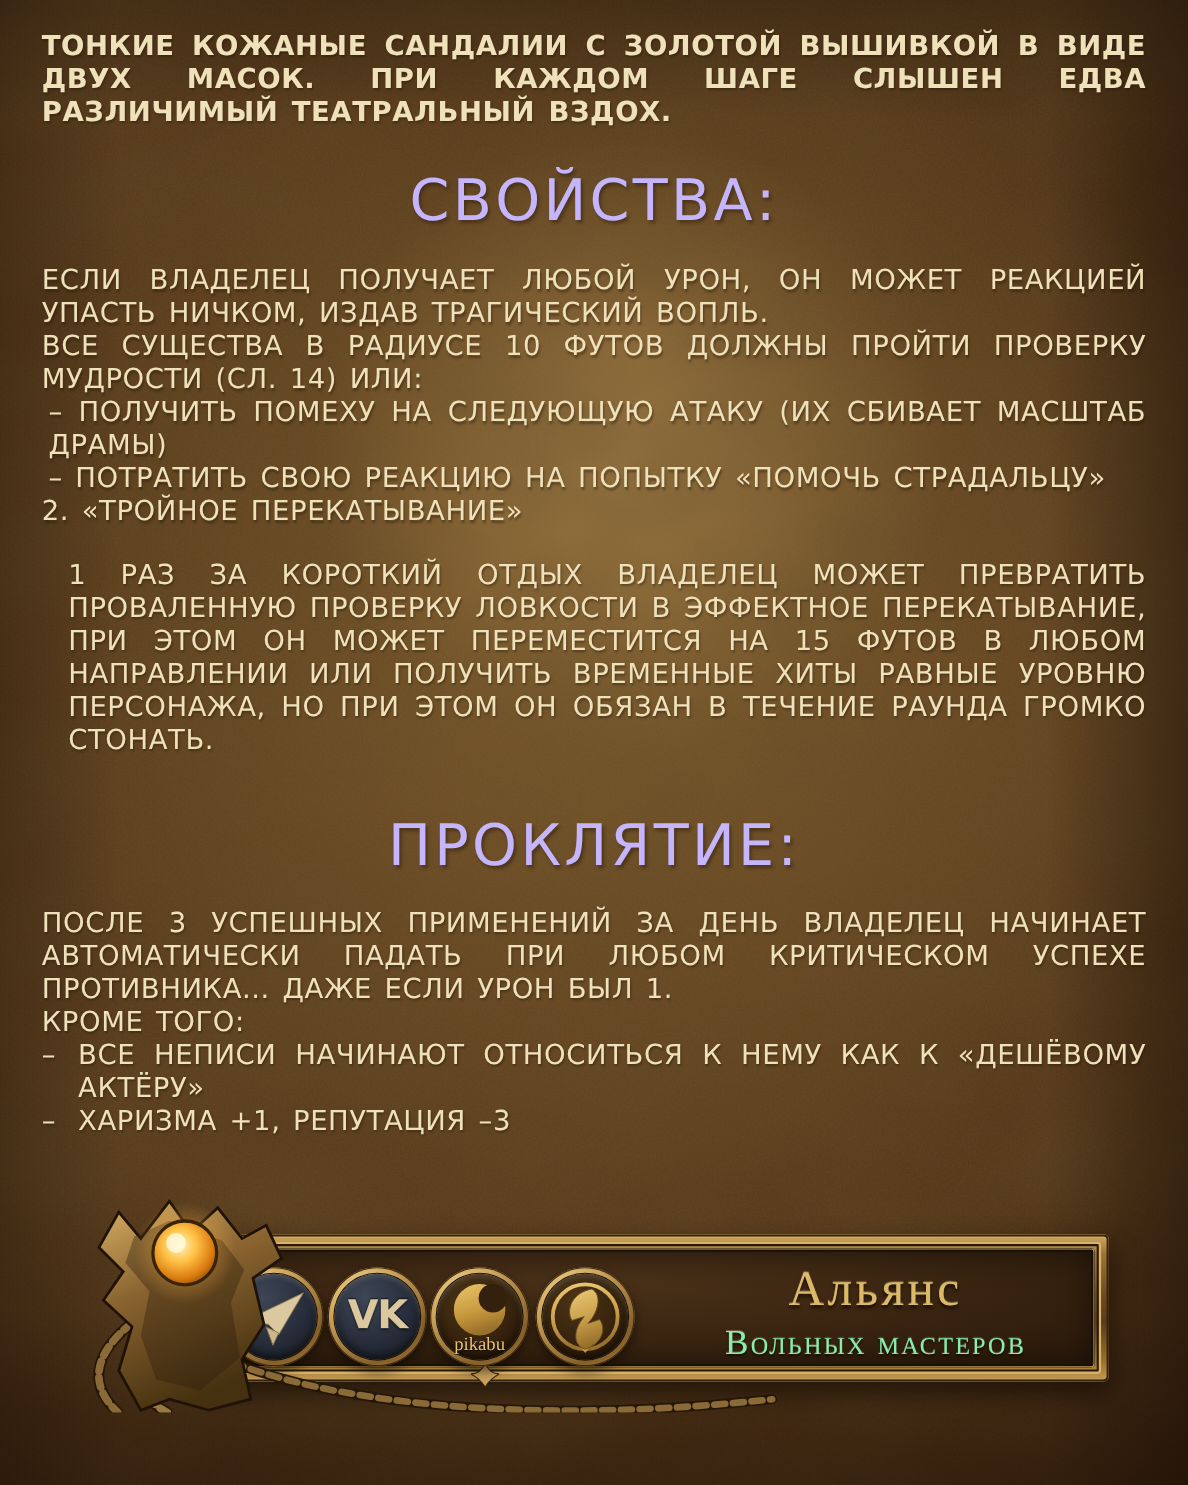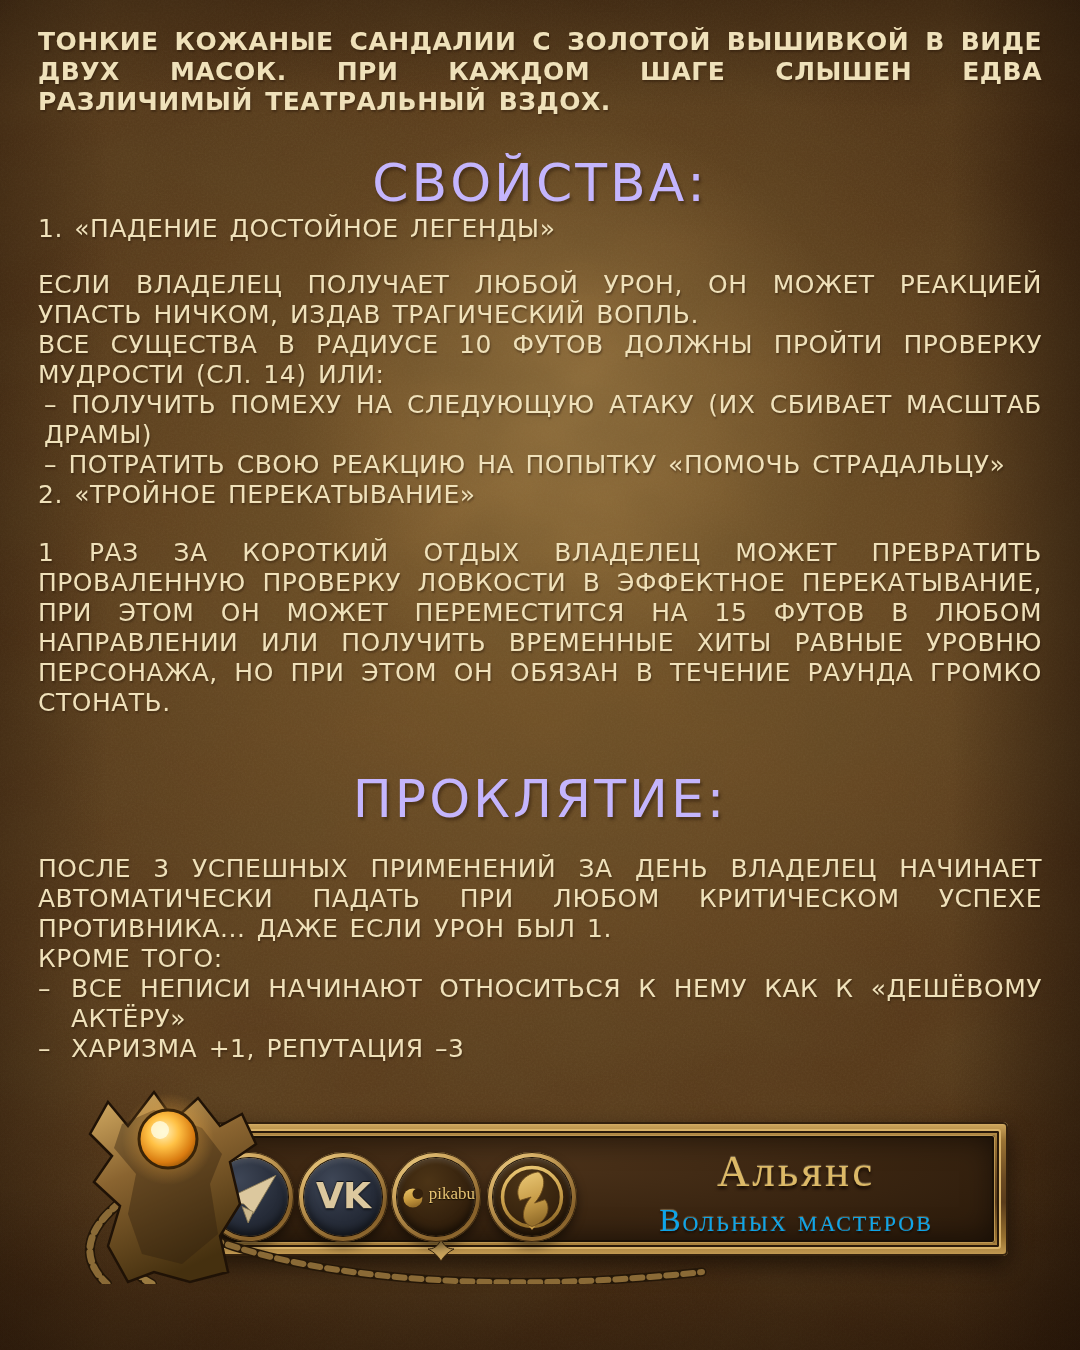--- a/index.html
+++ b/index.html
@@ -38,21 +38,21 @@
     font-size:52px;line-height:62px;text-align:center;
     letter-spacing:3px;font-weight:normal;margin:0;color:#c4b5fd;
     text-shadow:2px 3px 3px rgba(40,22,8,.45);
   }
   .intro{padding-top:27px;font-weight:bold;}
   .h-props{margin-top:35px;}
   .p-title1{margin-top:46px;}
   .block1{margin-top:26px;}
   .pad-dash{padding-left:6px;}
   .p-title2{margin-top:28px;}
-  .block2{margin-top:28px;}
+  .block2{margin-top:28px;margin-left:24px;}
   .h-curse{margin-top:50px;}
   .block3{margin-top:24px;}
   .bullet{display:flex;}
   .bullet .dash{width:33px;flex:none;}
   .bullet .txt{flex:1;text-align:justify;}
   
   .banner{position:absolute;left:0;top:1084px;width:920px;height:200px;z-index:5;}
   .plaque{
     position:absolute;left:196px;top:38px;width:812px;height:134px;border-radius:5px;
     background:linear-gradient(180deg,#d3ab60 0%,#9a7334 14%,#6b4a22 42%,#5a3c1b 60%,#96702f 86%,#c59d55 100%);
@@ -81,35 +81,35 @@
     box-shadow:inset 0 3px 5px rgba(255,255,255,.14), inset 0 -4px 8px rgba(0,0,0,.55), 0 0 0 1px #1c1208;
   }
   .face-navy{background:radial-gradient(circle at 36% 28%, #3e4656 0%, #272d3a 55%, #1b2029 95%);}
   .face-brown{background:radial-gradient(circle at 40% 30%, #4c3416 0%, #34210d 60%, #251505 95%);}
   .ic-tg{left:204px;} .ic-vk{left:298px;} .ic-pk{left:391px;} .ic-bo{left:487px;}
   .vk-label{
     font-weight:bold;font-size:36px;letter-spacing:-1px;color:#dcc89e;
     text-shadow:0 -1px 1px rgba(0,0,0,.7), 0 2px 2px rgba(0,0,0,.5), 0 1px 0 rgba(255,245,210,.25);
     transform:translateY(-2px);
   }
-  .pk-wrap{position:absolute;inset:0;display:flex;flex-direction:row;align-items:center;}
+  .pk-wrap{position:absolute;inset:0;display:flex;flex-direction:column;align-items:center;}
   .pk-label{
     font-family:"Liberation Serif",serif;font-size:17px;color:#e7c473;margin-top:-6px;
     text-shadow:0 1px 1px rgba(0,0,0,.8);
   }
   
   .brand{position:absolute;left:600px;top:58px;width:392px;text-align:center;}
   .brand-title{
     font-family:"Liberation Serif",serif;font-size:45px;line-height:58px;
     color:#dcb967;letter-spacing:3px;
     text-shadow:0 -1px 1px rgba(255,240,190,.35), 0 3px 3px rgba(15,8,2,.8), 0 1px 0 rgba(60,35,10,.9);
   }
   .brand-sub{
     font-family:"Liberation Serif",serif;font-variant:small-caps;
-    font-size:32px;line-height:36px;color:#0ea5e9;letter-spacing:2px;margin-top:2px;
+    font-size:32px;line-height:36px;color:#86efac;letter-spacing:2px;margin-top:2px;
     text-shadow:0 -1px 1px rgba(255,240,190,.3), 0 2px 2px rgba(15,8,2,.8);
   }
   .ornament{position:absolute;left:62px;top:0;}
 </style>
 </head>
 <body>
 
 <div class="bg"></div>
 
 <svg class="noise" width="1080" height="1350">
@@ -127,21 +127,20 @@
   <rect width="1080" height="1350" filter="url(#grain)" opacity="0.28"></rect>
 </svg>
 
 <div class="vignette"></div>
 
 <div class="content">
   <p class="just intro">ТОНКИЕ КОЖАНЫЕ САНДАЛИИ С ЗОЛОТОЙ ВЫШИВКОЙ В ВИДЕ ДВУХ МАСОК. ПРИ КАЖДОМ ШАГЕ СЛЫШЕН ЕДВА РАЗЛИЧИМЫЙ ТЕАТРАЛЬНЫЙ ВЗДОХ.</p>
 
   <h1 class="h h-props">СВОЙСТВА:</h1>
 
-  <p class="p-title1">1. «ПАДЕНИЕ ДОСТОЙНОЕ ЛЕГЕНДЫ»</p>
   <div class="block1">
     <p class="just">ЕСЛИ ВЛАДЕЛЕЦ ПОЛУЧАЕТ ЛЮБОЙ УРОН, ОН МОЖЕТ РЕАКЦИЕЙ УПАСТЬ НИЧКОМ, ИЗДАВ ТРАГИЧЕСКИЙ ВОПЛЬ.</p>
     <p class="just">ВСЕ СУЩЕСТВА В РАДИУСЕ 10 ФУТОВ ДОЛЖНЫ ПРОЙТИ ПРОВЕРКУ МУДРОСТИ (СЛ. 14) ИЛИ:</p>
     <p class="just pad-dash">– ПОЛУЧИТЬ ПОМЕХУ НА СЛЕДУЮЩУЮ АТАКУ (ИХ СБИВАЕТ МАСШТАБ ДРАМЫ)</p>
     <p class="just pad-dash">– ПОТРАТИТЬ СВОЮ РЕАКЦИЮ НА ПОПЫТКУ «ПОМОЧЬ СТРАДАЛЬЦУ»</p>
   </div>
 
   <p class="p-title2">2. «ТРОЙНОЕ ПЕРЕКАТЫВАНИЕ»</p>
   <div class="block2">
     <p class="just">1 РАЗ ЗА КОРОТКИЙ ОТДЫХ ВЛАДЕЛЕЦ МОЖЕТ ПРЕВРАТИТЬ ПРОВАЛЕННУЮ ПРОВЕРКУ ЛОВКОСТИ В ЭФФЕКТНОЕ ПЕРЕКАТЫВАНИЕ, ПРИ ЭТОМ ОН МОЖЕТ ПЕРЕМЕСТИТСЯ НА 15 ФУТОВ В ЛЮБОМ НАПРАВЛЕНИИ ИЛИ ПОЛУЧИТЬ ВРЕМЕННЫЕ ХИТЫ РАВНЫЕ УРОВНЮ ПЕРСОНАЖА, НО ПРИ ЭТОМ ОН ОБЯЗАН В ТЕЧЕНИЕ РАУНДА ГРОМКО СТОНАТЬ.</p>

